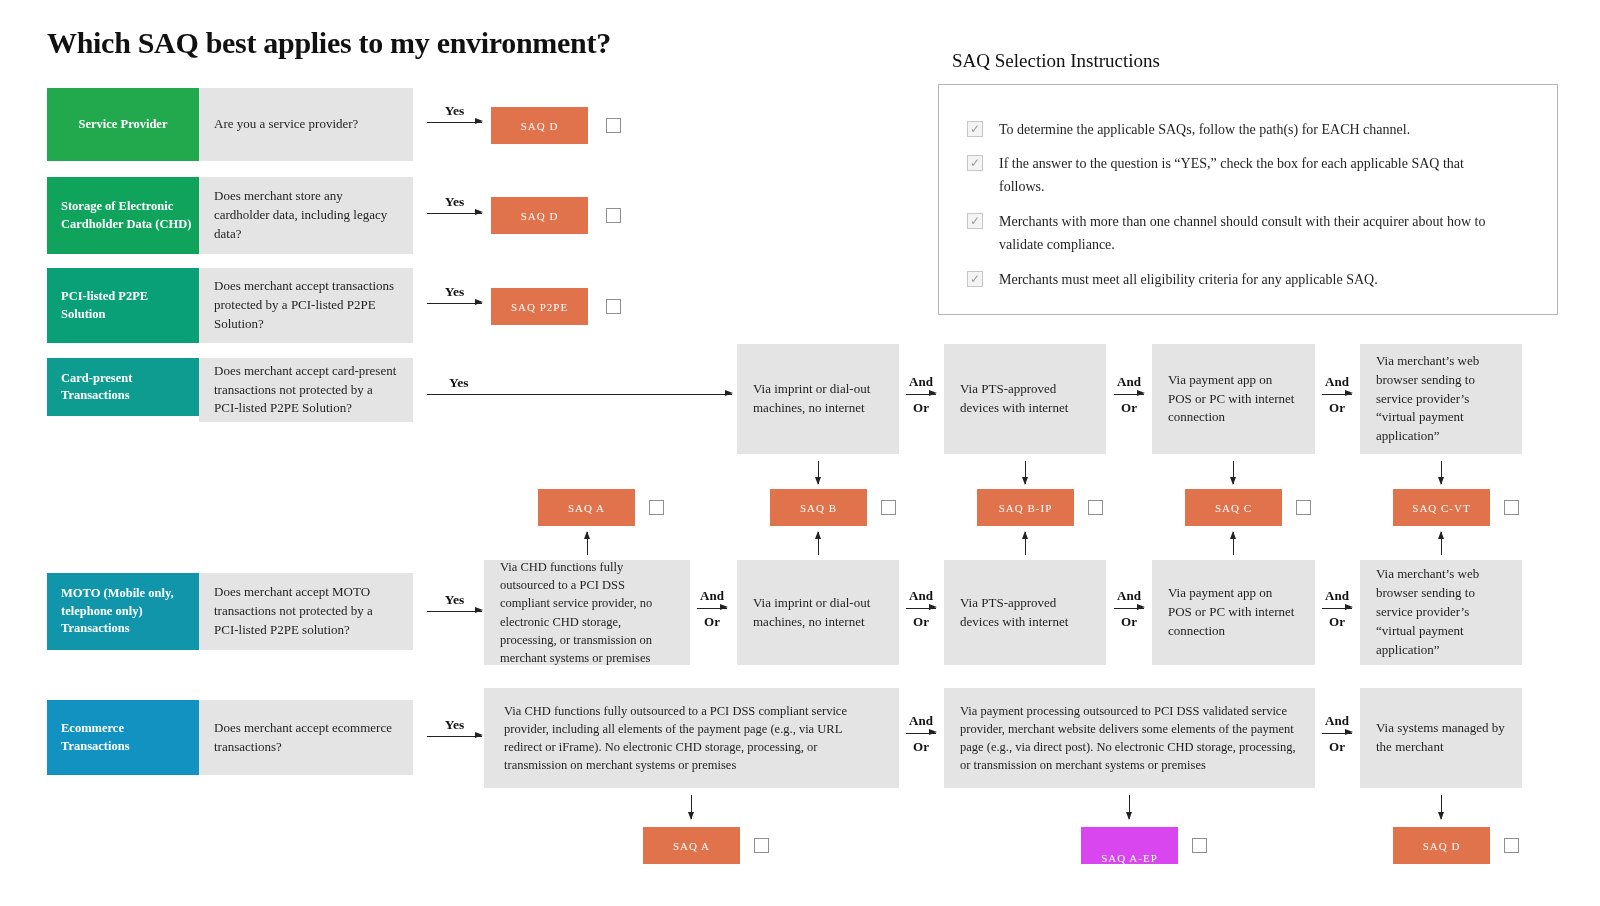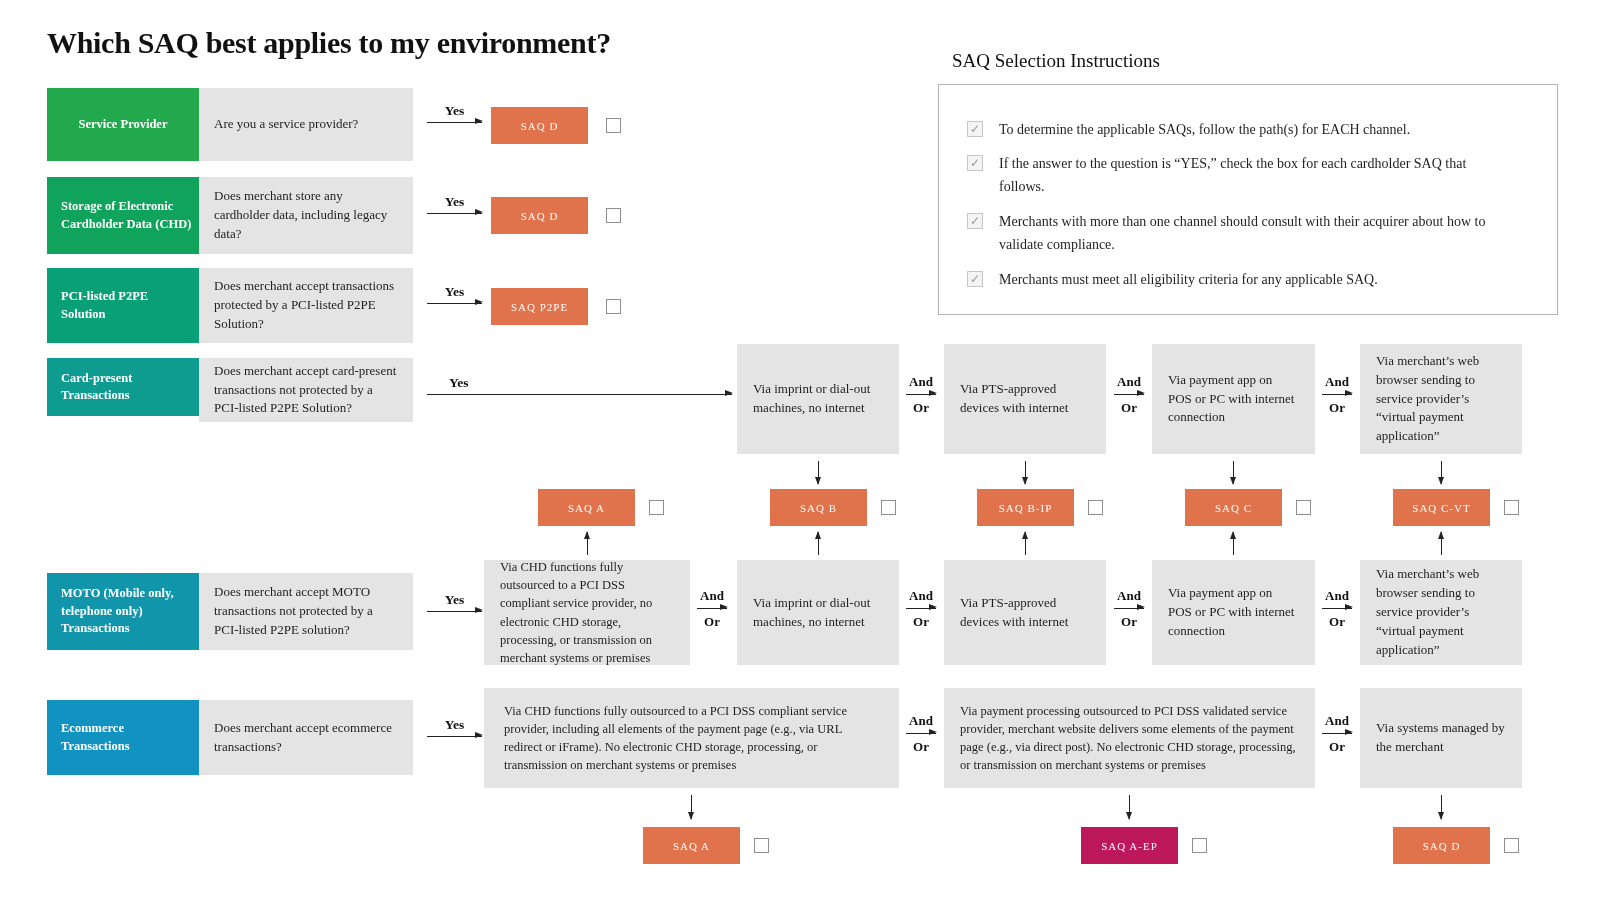--- a/index.html
+++ b/index.html
@@ -51,21 +51,21 @@
   <h1 class="abs title" style="left:47px;top:26px">Which SAQ best applies to my environment?</h1>
 
   <h2 class="abs ins-title" style="left:952px;top:50px">SAQ Selection Instructions</h2>
   <div class="abs panel" style="left:938px;top:84px;width:620px;height:231px">
     <div class="ins-item" style="top:33px">
       <span class="ins-cbx">✓</span>
       <p class="ins-txt">To determine the applicable SAQs, follow the path(s) for EACH channel.</p>
     </div>
     <div class="ins-item" style="top:67px">
       <span class="ins-cbx">✓</span>
-      <p class="ins-txt">If the answer to the question is “YES,” check the box for each cardholder SAQ that follows.</p>
+      <p class="ins-txt">If the answer to the question is “YES,” check the box for each applicable SAQ that follows.</p>
     </div>
     <div class="ins-item" style="top:125px">
       <span class="ins-cbx">✓</span>
       <p class="ins-txt">Merchants with more than one channel should consult with their acquirer about how to validate compliance.</p>
     </div>
     <div class="ins-item" style="top:183px">
       <span class="ins-cbx">✓</span>
       <p class="ins-txt">Merchants must meet all eligibility criteria for any applicable SAQ.</p>
     </div>
   </div>
@@ -262,21 +262,21 @@
     </div>
 
   <div class="abs vdown" style="left:691px;top:795px;height:24px"></div>
   <div class="abs vdown" style="left:1129px;top:795px;height:24px"></div>
   <div class="abs vdown" style="left:1441px;top:795px;height:24px"></div>
 
   <div class="abs saq" style="left: 643px; top: 827px; width: 97px; height: 37px; background-color: rgb(224, 114, 76);">
       <span>SAQ A</span>
     </div>
   <div class="abs cbx" style="left:754px;top:838px"></div>
-  <div class="abs saq" style="left: 1081px; top: 827px; width: 97px; height: 37px; background-color: #be185d;">
+  <div class="abs saq" style="left: 1081px; top: 827px; width: 97px; height: 37px; background-color: #d946ef; align-items: flex-end;">
       <span>SAQ A-EP</span>
     </div>
   <div class="abs cbx" style="left:1192px;top:838px"></div>
   <div class="abs saq" style="left: 1393px; top: 827px; width: 97px; height: 37px; background-color: rgb(224, 114, 76);">
       <span>SAQ D</span>
     </div>
   <div class="abs cbx" style="left:1504px;top:838px"></div>
 
 </div>
 

